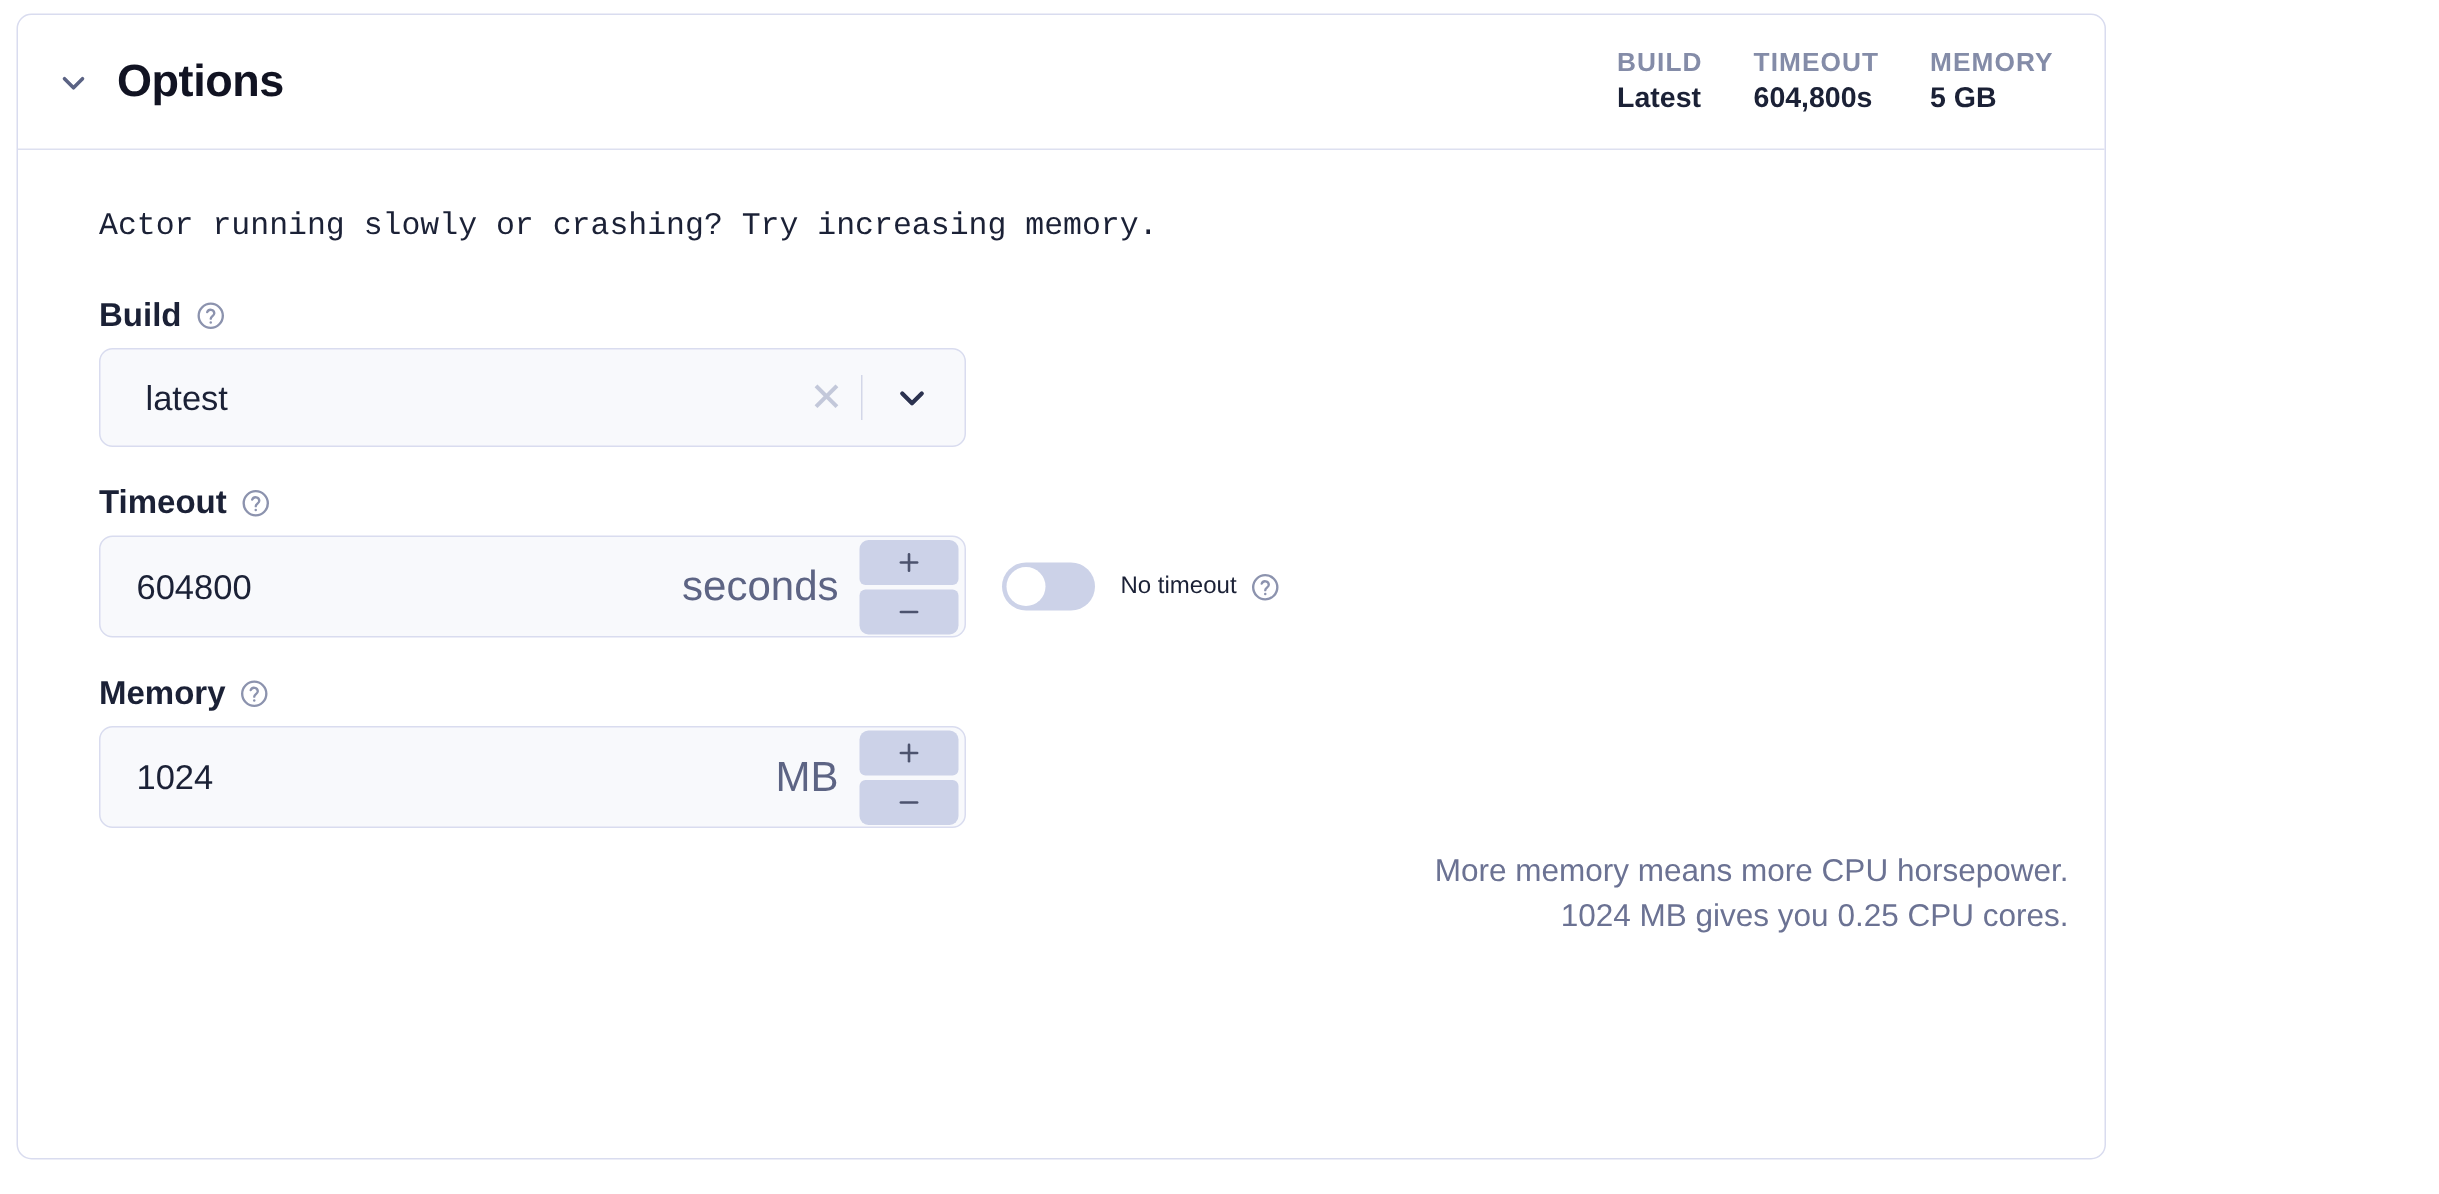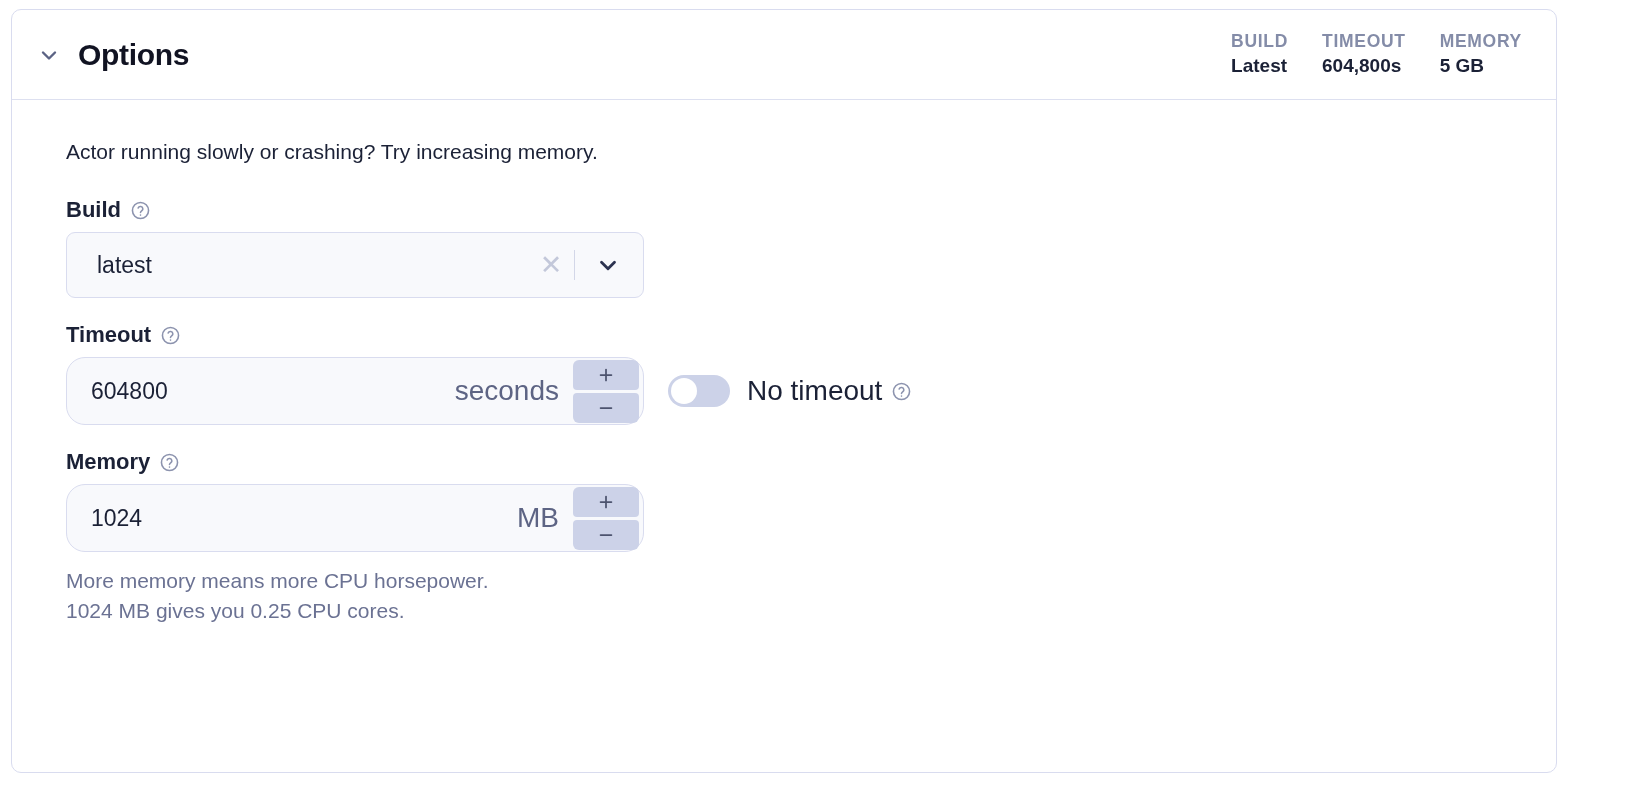--- a/index.html
+++ b/index.html
@@ -12,21 +12,21 @@
     height: 796px;
     font-family: "Liberation Sans", sans-serif;
     -webkit-font-smoothing: antialiased;
     overflow: hidden;
   }
 
   .card {
     position: absolute;
     left: 11px;
     top: 9px;
-    width: 1546px;
+    width: 1393px;
     height: 764px;
     box-sizing: border-box;
     border: 1px solid #d9dcef;
     border-radius: 10px;
     background: #ffffff;
   }
 
   
   .card-header {
     position: relative;
@@ -87,20 +87,21 @@
 
   
   .card-body {
     padding: 38px 24px 0 54px;
   }
   .lead-text {
     font-size: 21px;
     color: #1b2136;
     line-height: 1.3;
     margin: 0 0 34px 0;
+    font-family: Liberation Mono, monospace;
   }
 
   .field-label {
     display: flex;
     align-items: center;
     gap: 9px;
     margin-bottom: 11px;
   }
   .field-label .label-text {
     font-size: 22px;
@@ -170,21 +171,21 @@
   }
 
   
   .number-box {
     position: relative;
     width: 578px;
     height: 68px;
     box-sizing: border-box;
     background: #f8f9fc;
     border: 1px solid #d9dcef;
-    border-radius: 19px;
+    border-radius: 9px;
     display: flex;
     align-items: center;
   }
   .number-value {
     padding-left: 24px;
     font-size: 23px;
     color: #1b2136;
     flex: 1 1 auto;
     background: transparent;
     border: none;
@@ -240,33 +241,34 @@
     height: 26px;
     border-radius: 50%;
     background: #ffffff;
   }
   .toggle-label {
     display: flex;
     align-items: center;
     gap: 9px;
   }
   .toggle-label .tl-text {
-    font-size: 28px;
+    font-size: 16px;
     color: #1b2136;
     white-space: nowrap;
   }
 
   .field-block { margin-bottom: 26px; }
   .field-block.last { margin-bottom: 0; }
 
   .helper-text {
     margin-top: 14px;
     font-size: 21px;
     color: #6b7293;
     line-height: 1.42;
+    text-align: right;
   }
 </style>
 </head>
 <body>
 
 <div class="card">
 
   <div class="card-header">
     <div class="header-left">
       <div class="chevron-toggle">

